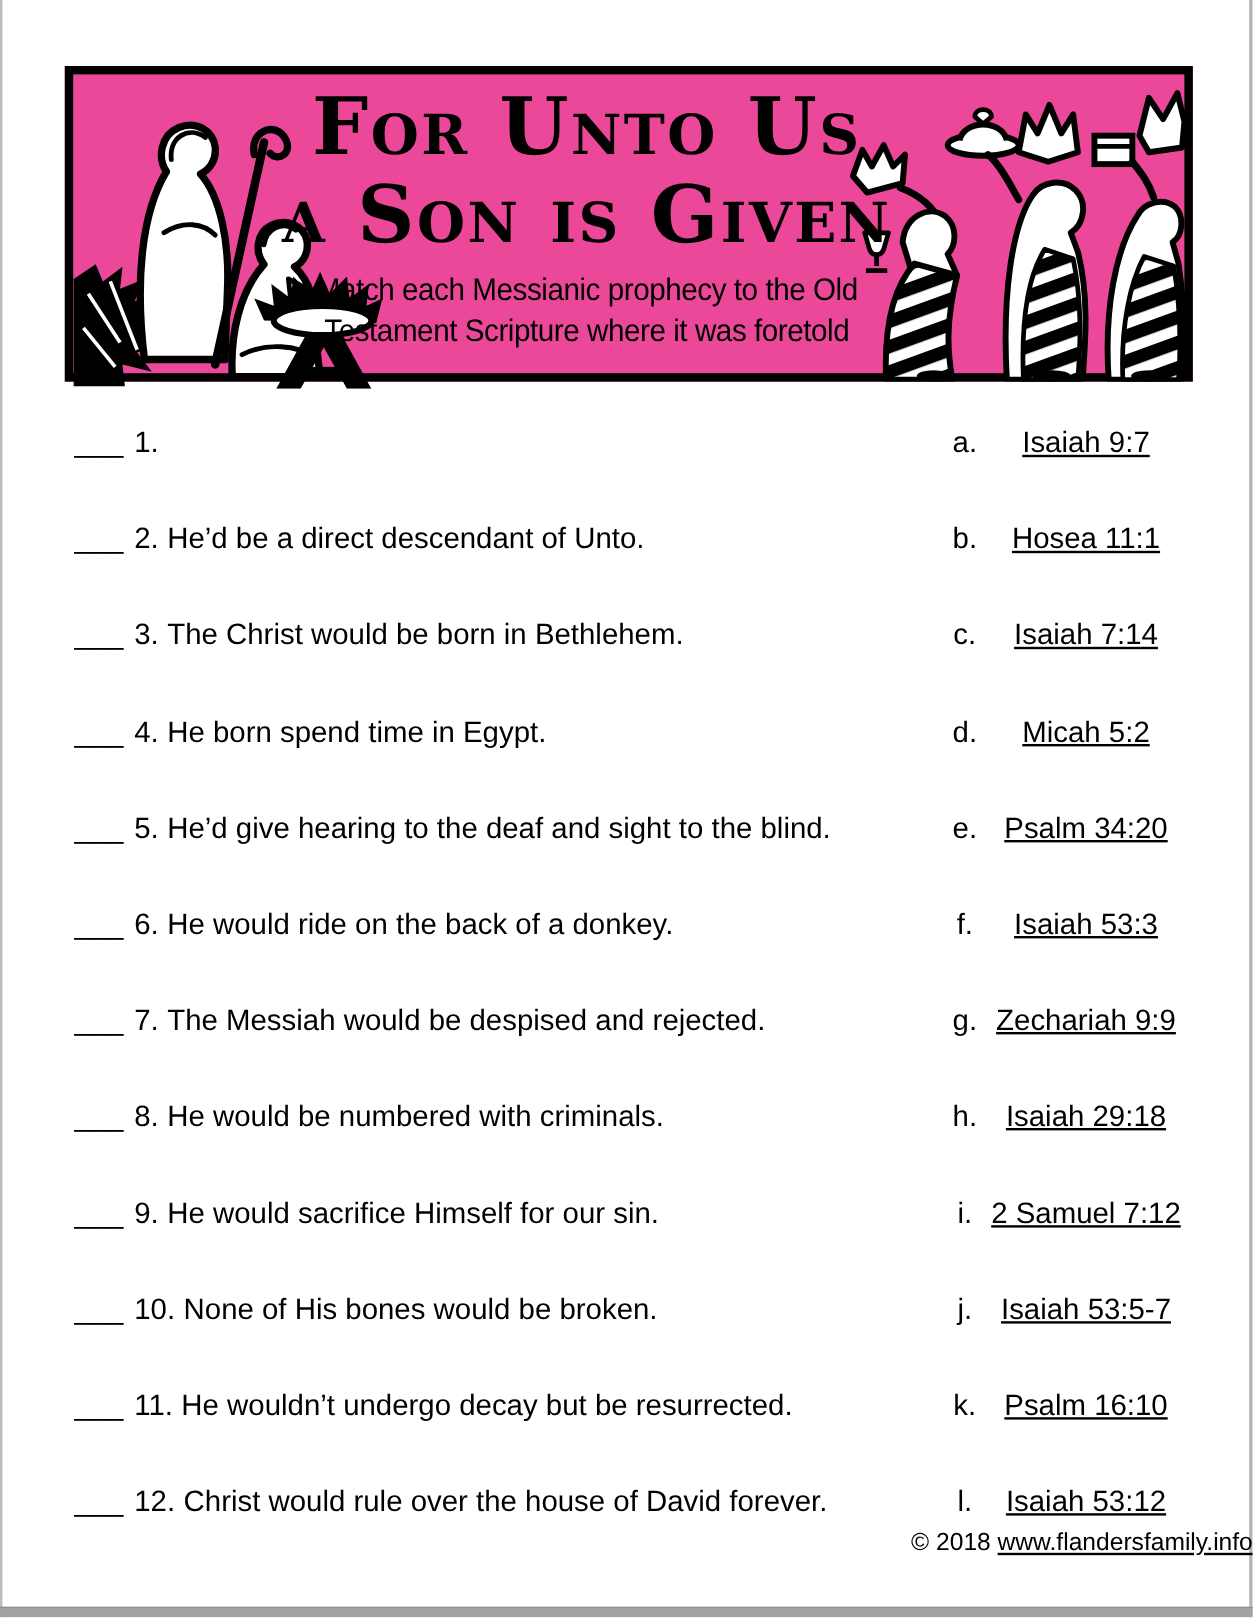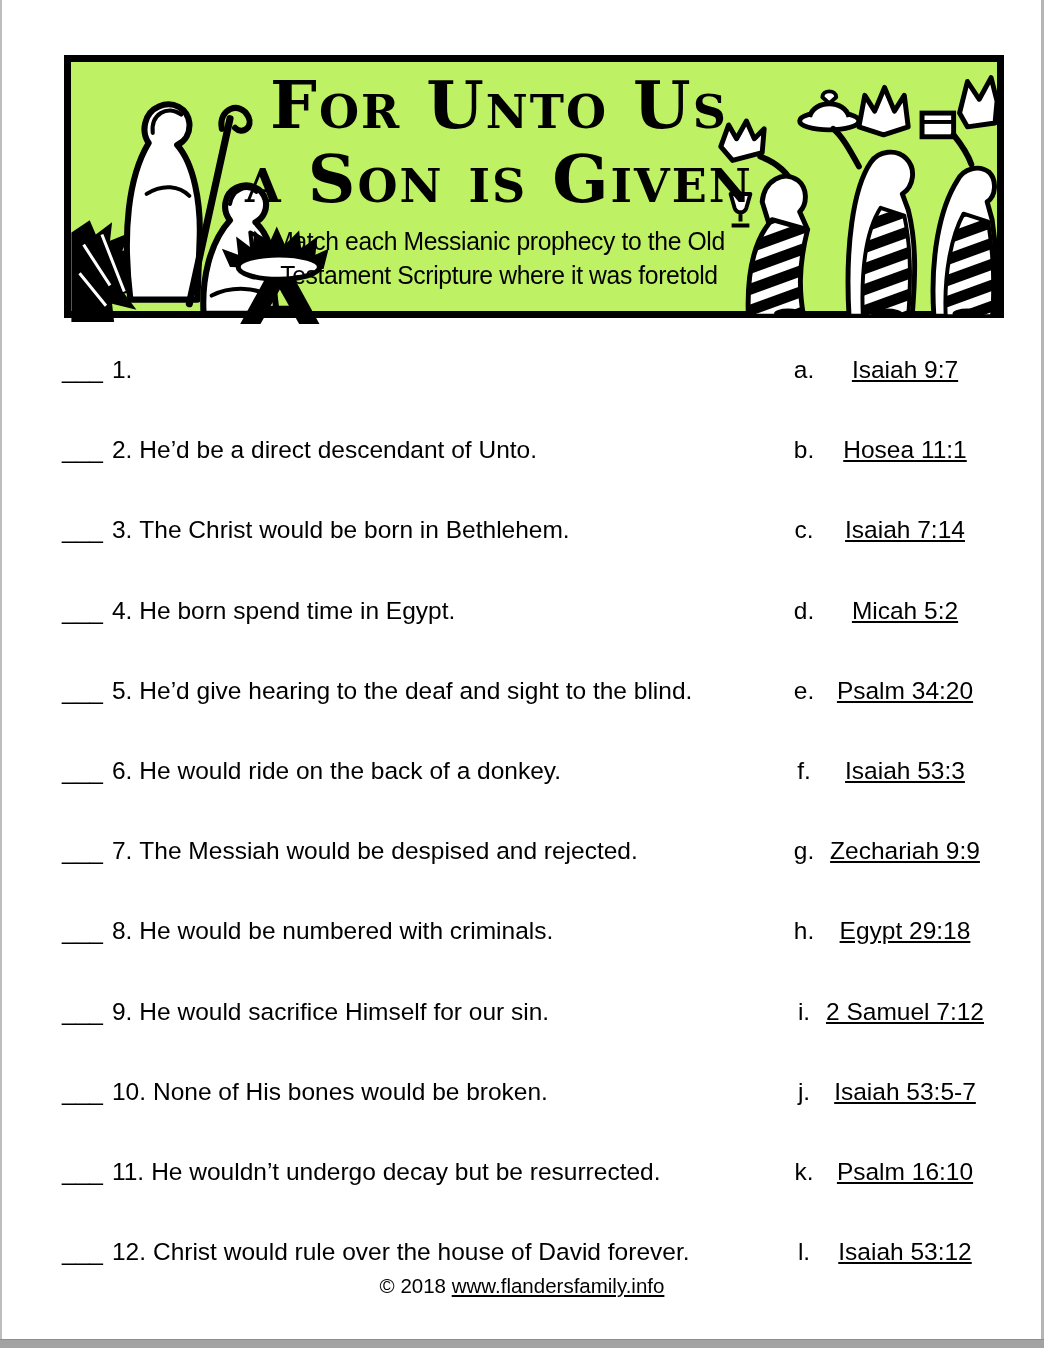--- a/index.html
+++ b/index.html
@@ -7,22 +7,22 @@
     position:relative;width:1044px;height:1348px;background:#fff;
     font-family:"Liberation Sans",sans-serif;color:#000;overflow:hidden;
   }
   
   .edge-left{position:absolute;left:0;top:0;width:2px;height:100%;background:#bdbdbd;}
   .edge-right{position:absolute;right:0;top:0;width:3px;height:100%;background:#b5b5b5;}
   .edge-bottom{position:absolute;left:0;bottom:0;width:100%;height:8px;background:#a3a3a3;border-top:1px solid #8f8f8f;}
 
   
   .hbox{
-    position:absolute;left:64px;top:55px;width:940px;height:263px;
-    border:7px solid #000;box-sizing:border-box;background:#bef264;
+    position:absolute;left:54px;top:55px;width:940px;height:263px;
+    border:7px solid #000;box-sizing:border-box;background:#ec4899;
   }
   .art-left{position:absolute;left:-3px;bottom:-13px;width:262px;height:244px;}
   .art-right{position:absolute;right:-2px;bottom:-7px;width:296px;height:250px;}
   .art-left svg,.art-right svg{width:100%;height:100%;display:block;}
 
   .title-wrap{position:absolute;left:150px;top:6px;width:556px;text-align:center;}
   .title-line{
     font-family:"DejaVu Serif",serif;font-variant:small-caps;font-weight:bold;
     font-size:66px;line-height:74px;letter-spacing:2px;white-space:nowrap;
   }
@@ -35,21 +35,21 @@
   .list{position:absolute;left:62px;top:356px;width:924px;font-size:24.5px;text-align:center;}
   .row{display:flex;align-items:flex-start;height:80.2px;}
   .row-left{flex:1 1 auto;display:flex;white-space:nowrap;}
   .blank{display:inline-block;letter-spacing:0px;margin-right:9px;}
   .num{margin-right:7px;}
   .row-right{width:202px;flex:0 0 auto;display:flex;white-space:nowrap;}
   .letter{width:40px;flex:0 0 auto;}
   .ref{flex:1;text-decoration:underline;}
 
   
-  .footer{position:absolute;left:0;right:0;top:1274px;text-align:center;font-size:20.5px;}
+  .footer{position:absolute;left:0;right:0;top:1274px;text-align:right;font-size:20.5px;}
   .footer a{color:#000;text-decoration:underline;cursor:pointer;}
 </style>
 </head>
 <body>
 
 <div class="page">
   <div class="edge-left"></div>
   <div class="edge-right"></div>
   <div class="edge-bottom"></div>
 
@@ -213,21 +213,21 @@
     </div>
 
     <div class="row">
       <div class="row-left">
         <span class="blank">___</span>
         <span class="num">8.</span>
         <span class="txt">He would be numbered with criminals.</span>
       </div>
       <div class="row-right">
         <span class="letter">h.</span>
-        <span class="ref">Egypt 29:18</span>
+        <span class="ref">Isaiah 29:18</span>
       </div>
     </div>
 
     <div class="row">
       <div class="row-left">
         <span class="blank">___</span>
         <span class="num">9.</span>
         <span class="txt">He would sacrifice Himself for our sin.</span>
       </div>
       <div class="row-right">

